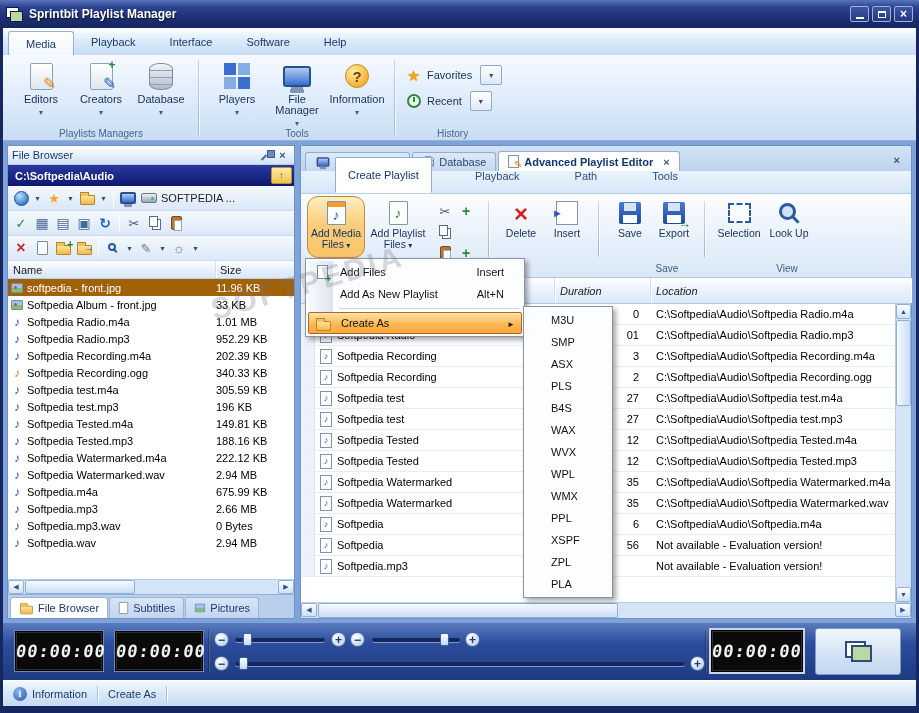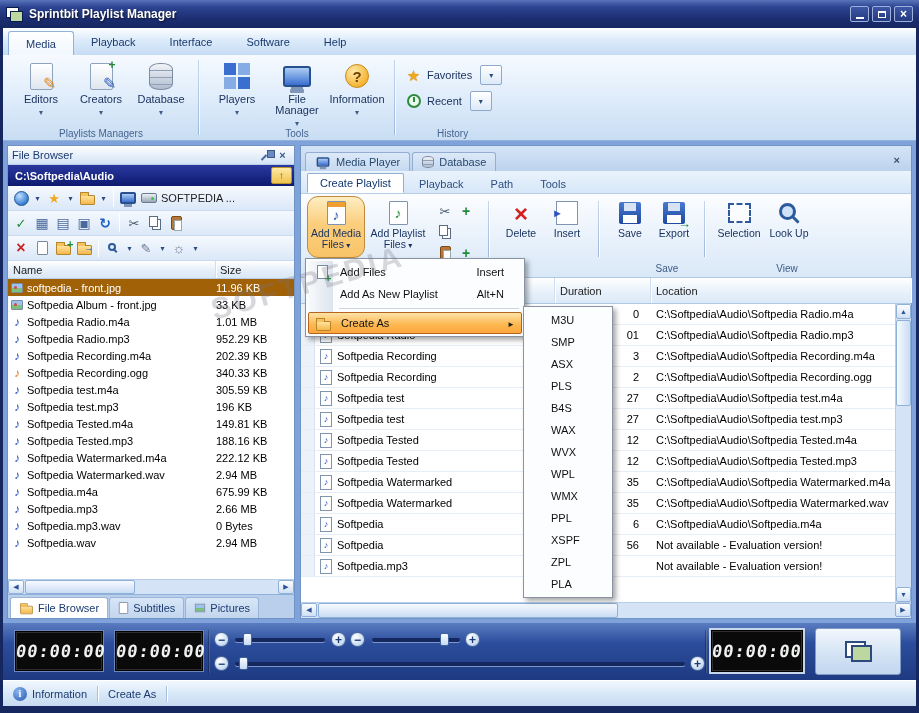--- a/index.html
+++ b/index.html
@@ -165,21 +165,21 @@
 .tabx { margin-left:5px; color:#44597a; font-weight:bold; }
 .tabx::after { content:"×"; }
 .barx { margin-left:auto; align-self:center; color:#3c516e; font-weight:bold; padding:0 7px; }
 .barx::after { content:"×"; }
 .i-db { width:12px; height:12px; border:1px solid #7d8ba3; border-radius:6px/3px;
   background:repeating-linear-gradient(180deg,rgba(0,0,0,0) 0 3px,#8fa0b8 3px 4px),linear-gradient(#f2f4f8,#b0bccf); }
 .i-pageedit { width:11px; height:13px; background:#fff; border:1px solid #8095ad; position:relative; }
 .i-pageedit::after { content:"✎"; position:absolute; right:-4px; bottom:-3px; font-size:10px; color:#e0881e; }
 .subtabs { height:23px; background:linear-gradient(#eaf3fc,#d7e7f8); display:flex; align-items:flex-end;
   padding:2px 6px 0; gap:3px; border-bottom:1px solid #b8cde6; flex:none; }
-.stab { padding:3px 12px; color:#2c4f80; }
+.stab { padding:11px 12px; color:#2c4f80;margin-left:28px; }
 .stab.active { background:#fff; border:1px solid #93aed2; border-bottom:1px solid #fff; border-radius:2px 2px 0 0; color:#12366e; }
 .edtoolbar { height:84px; position:relative; background:linear-gradient(#fcfdff,#e8f1fb 55%,#d9e8f7);
   border-bottom:1px solid #b0c8e4; display:flex; align-items:flex-start; padding:2px 0 0 6px; flex:none; }
 .tbbtn { height:62px; display:flex; flex-direction:column; align-items:center; gap:2px; padding:3px 2px 0;
   color:#16305e; font-size:10.5px; line-height:11px; text-align:center; border:1px solid transparent; border-radius:2px; }
 .tbbtn.pressed { background:linear-gradient(#fdeec2,#fbce7d 45%,#f9c468); border-color:#c08a3e;border-radius:11px; }
 .w58{width:58px;} .w66{width:66px;} .w46{width:46px;} .w44{width:44px;} .w50{width:50px;}
 .caret::after { content:" ▾"; font-size:8px; }
 .bigico { position:relative; width:26px; height:26px; display:grid; place-items:center; flex:none; }
 .ei-page { width:19px; height:24px; background:#fff; border:1px solid #8095ad; border-radius:1px; position:relative; display:grid; place-items:center; }
@@ -199,21 +199,21 @@
 .ei-lookup::before { content:""; position:absolute; left:2px; top:2px; width:11px; height:11px; border:3px solid #2c5a9c; border-radius:50%; background:#cfe2f8; }
 .ei-lookup::after { content:""; position:absolute; width:3px; height:9px; background:#2c5a9c; right:4px; bottom:1px; transform:rotate(-45deg); border-radius:1px; }
 .clus { display:grid; grid-template-columns:20px 20px; grid-auto-rows:20px; gap:1px; margin:5px 4px 0; }
 .cbtn { display:grid; place-items:center; }
 .c-plus::after { content:"+"; color:#1f8a3a; font-weight:bold; font-size:14px; }
 .tsep2 { width:2px; height:56px; margin:5px 8px 0; background:linear-gradient(#c4d6ec,#9db8da); border-right:1px solid #fff; }
 .tgl { position:absolute; bottom:3px; font-size:10px; color:#3c5a86; transform:translateX(-50%); }
 .tgl-edit{left:215px;} .tgl-save{left:366px;} .tgl-view{left:486px;}
 .plh { height:26px; display:flex; align-items:center; background:linear-gradient(#ffffff,#e8f1fb 55%,#dbe9f7);
   border-bottom:1px solid #b0c8e4; color:#222; flex:none; }
-.plh span { height:100%; display:flex; align-items:center; border-right:1px solid #cfdfef; box-shadow:1px 0 0 #fff; }
+.plh span { height:100%; display:flex; align-items:center; border-right:1px solid #cfdfef; box-shadow:1px 0 0 #fff;font-style:italic; }
 .plh-g { width:14px; } .plh-n { width:240px; padding-left:5px; } .plh-d { width:96px; padding-left:5px; } .plh-l { flex:1; padding-left:5px; border-right:none !important; }
 .plarea { position:relative; flex:1; overflow:hidden; background:#fff; }
 .plbody { position:absolute; inset:0 16px 0 0; overflow:hidden; }
 .pl-row { height:21px; display:flex; align-items:center; border-bottom:1px solid #e6edf6; }
 .pl-g { width:14px; height:100%; background:#edf2fa; border-right:1px solid #d8e2f0; flex:none; }
 .pl-ico { width:22px; flex:none; display:grid; place-items:center; }
 .pli { width:12px; height:15px; background:#fff; border:1px solid #8095ad; display:grid; place-items:center; }
 .pli::after { content:"♪"; font-size:9px; color:#2a52c0; }
 .pl-name { width:218px; flex:none; white-space:nowrap; overflow:hidden; color:#000; }
 .pl-dur { width:96px; flex:none; text-align:right; padding-right:12px; color:#000; }
@@ -583,20 +583,25 @@
     <div class="edpanel">
       <div class="doctabs">
         <div class="dtab">
           <i class="i-monitor" style="transform:scale(.8)"></i>
           <span>Media Player</span>
         </div>
         <div class="dtab">
           <i class="i-db"></i>
           <span>Database</span>
         </div>
+        <div class="dtab active">
+          <i class="i-pageedit"></i>
+          <span>Advanced Playlist Editor</span>
+          <span class="tabx"></span>
+        </div>
         <span class="barx"></span>
       </div>
       <div class="subtabs">
         <span class="stab active">Create Playlist</span>
         <span class="stab">Playback</span>
         <span class="stab">Path</span>
         <span class="stab">Tools</span>
       </div>
       <div class="edtoolbar">
         <div class="tbbtn pressed w58">

